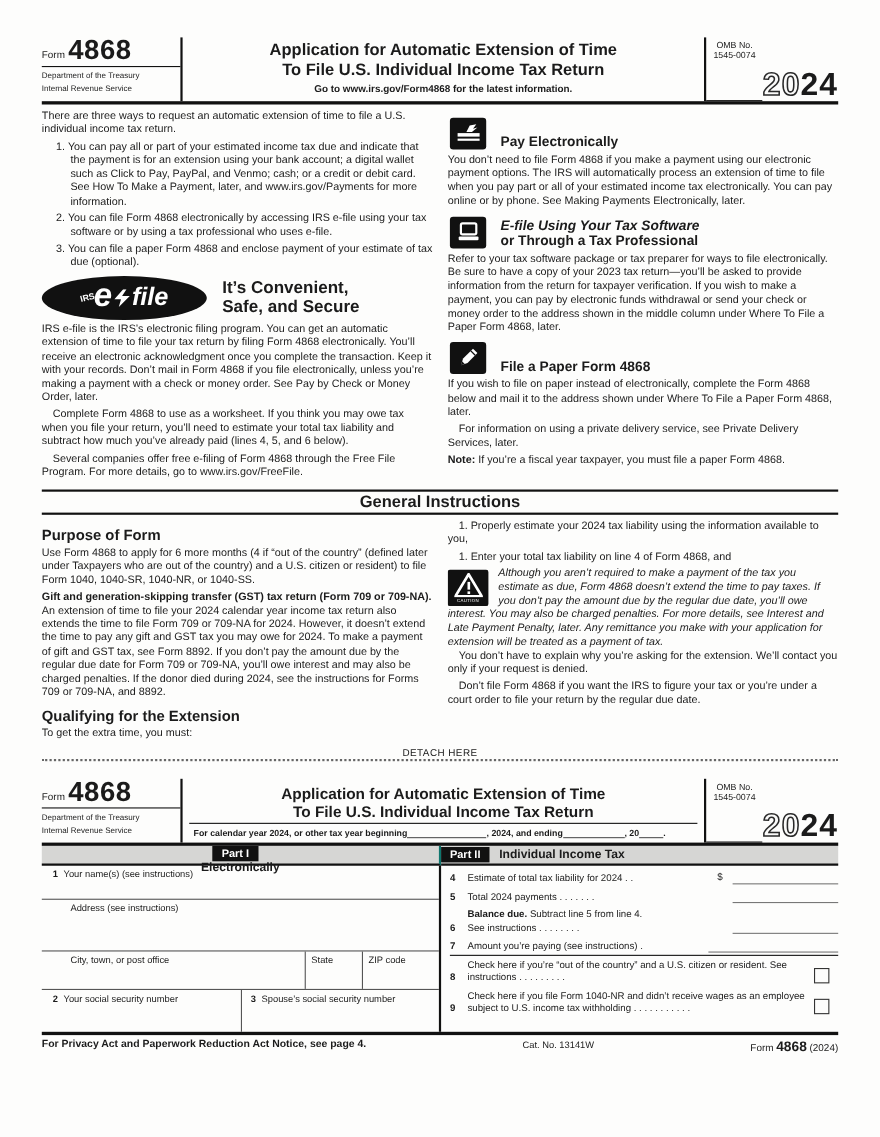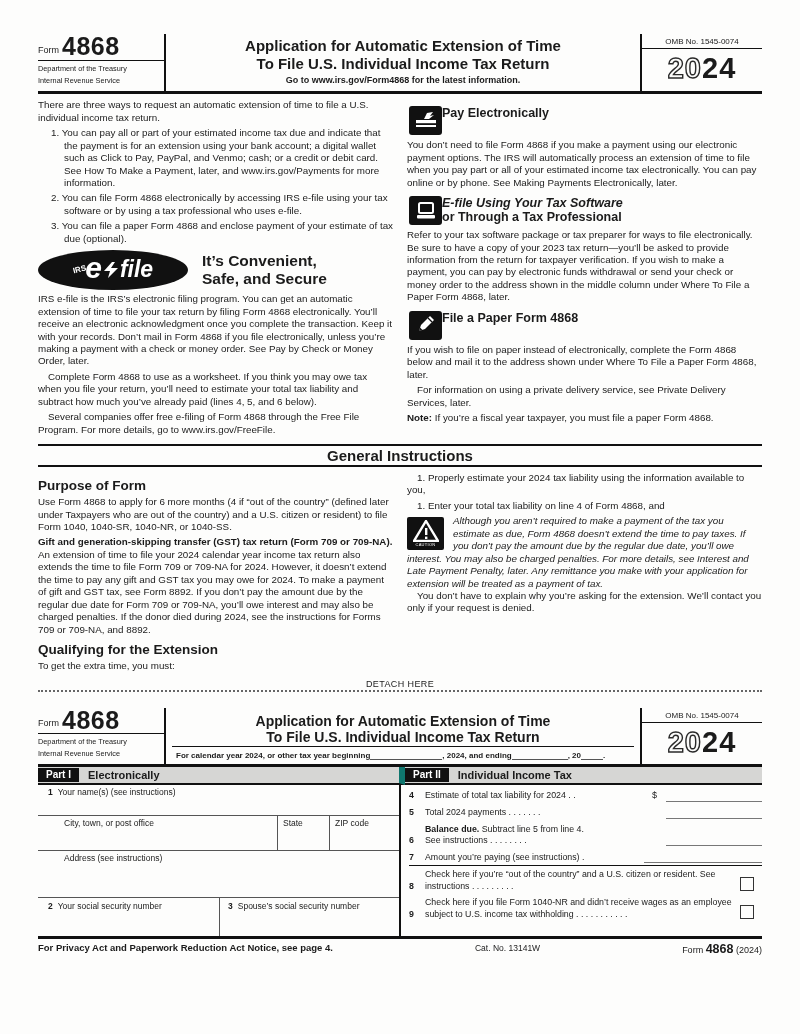--- a/index.html
+++ b/index.html
@@ -10,63 +10,63 @@
   .form-header{display:flex;border-bottom:3px solid #111;}
   .fh-left{width:126px;border-right:2px solid #111;display:flex;flex-direction:column;}
   .fh-formline{display:flex;align-items:flex-end;gap:3px;border-bottom:1.5px solid #111;padding:1px 4px 1px 0;}
   .form-word{font-size:9px;padding-bottom:4px;}
   .form-num{font-size:25px;font-weight:bold;line-height:0.95;letter-spacing:0.5px;}
   .dept{font-size:7.3px;line-height:1.25;padding-top:3px;}
   .fh-center{flex:1;display:flex;flex-direction:column;justify-content:space-between;text-align:center;padding:3px 6px 2px 6px;}
   .fh-title{font-size:15px;font-weight:bold;line-height:1.18;}
   .fh-title.small{font-size:14px;}
   .fh-goto{font-size:9px;font-weight:bold;padding:3px 0 4px;}
-  .fh-right{width:120px;border-left:2px solid #111;display:flex;flex-direction:column;text-align:center;}
+  .fh-right{width:120px;border-left:2px solid #111;display:flex;text-align:center;}
   .omb{font-size:8px;padding:3px 2px 2px;border-bottom:1.5px solid #111;}
-  .year{font-size:29px;font-weight:bold;line-height:1;padding-top:5px;letter-spacing:1px;}
+  .year{font-size:29px;font-weight:bold;line-height:1;padding-top:5px;letter-spacing:1px;margin-top:24px;}
   .year .outline{color:#fbfbfa;-webkit-text-stroke:1.4px #2a2a2a;}
   .cal-row{border-top:1.5px solid #111;display:flex;align-items:flex-end;font-size:8px;font-weight:bold;padding:3px 0 2px 4px;text-align:right;white-space:nowrap;}
   .blank{display:inline-block;border-bottom:1px solid #555;height:9px;}
 
   
   .cols{display:flex;gap:14px;padding-top:5px;}
   .col{flex:1;font-size:9.8px;line-height:1.27;}
   .col p{margin:0 0 3px 0;}
   .indent{text-indent:10px;}
   .num-item{margin:0 0 1px 0;padding-left:26px;text-indent:-13px;}
   .step{margin:0;text-indent:10px;}
 
   .efile-row{display:flex;align-items:center;gap:14px;margin:5px 0 3px;}
   .efile-logo{width:150px;height:40px;background:#111;border-radius:50% / 50%;color:#fff;display:flex;align-items:center;justify-content:center;flex:none;}
   .efile-logo .irs{font-size:8px;font-weight:bold;transform:rotate(-14deg);margin-right:-1px;}
   .efile-logo .e{font-size:30px;font-weight:bold;font-style:italic;line-height:1;margin-top:-4px;}
   .efile-logo .file{font-size:23px;font-weight:bold;font-style:italic;line-height:1;margin-top:-2px;text-align:right;}
   .efile-tag{font-weight:bold;font-size:15.5px;line-height:1.15;}
 
-  .icon-heading{display:flex;align-items:flex-start;margin:7px 0 4px 2px;}
+  .icon-heading{display:flex;align-items:flex-end;gap:13px;margin:7px 0 4px 2px;}
   .icon-box{width:33px;height:29px;background:#111;border-radius:3px;display:flex;flex-direction:column;align-items:center;justify-content:center;flex:none;}
   .ih-text{font-weight:bold;font-size:12.5px;line-height:1.12;}
   .ih-text .it{font-style:italic;}
 
   
   .gi-band{border-top:2.5px solid #111;border-bottom:2px solid #111;text-align:center;margin-top:5px;}
   .gi-band h2{margin:1px 0;font-size:15px;}
   .sec-h{font-size:13.5px;font-weight:bold;margin:5px 0 2px;}
   .caution{overflow:hidden;font-style:italic;}
   .caution-icon{float:left;width:37px;height:33px;background:#111;margin:2px 9px 2px 0;display:flex;flex-direction:column;align-items:center;justify-content:center;border-radius:2px;}
   .caution-icon .cap{color:#fff;font-size:4px;font-style:normal;letter-spacing:0.3px;}
 
   
   .detach{text-align:center;font-size:9px;letter-spacing:0.4px;margin-top:3px;}
   .detach-line{border-bottom:2px dotted #666;margin:1px 0 16px;}
 
   
   .part-bars{display:flex;}
   .part-head{background:#d6d6d4;display:flex;align-items:center;height:16px;border-bottom:2px solid #111;}
-  .part-head.p1{width:361px;border-right:6px solid #0f766e;}
+  .part-head.p1{width:361px;border-right:2px solid #0f766e;flex-direction:column;}
   .part-head.p2{flex:1;}
   .part-label{background:#111;color:#fff;font-weight:bold;font-size:10px;padding:1.5px 8px;margin-right:9px;flex:none;}
   .part-title{font-weight:bold;font-size:11px;}
 
   .parts{display:flex;}
   .part1{width:361px;border-right:2px solid #111;display:flex;flex-direction:column;font-size:8.5px;}
   .f-row{border-bottom:1.5px solid #555;padding:2px 0 0 10px;}
   .f-num{font-weight:bold;margin-right:5px;}
   .row-name{height:28px;}
   .row-addr{height:44px;padding-left:26px;}
@@ -214,20 +214,21 @@
           <svg width="26" height="22" viewBox="0 0 26 22">
               <polygon points="13,1 25,21 1,21" fill="none" stroke="#fff" stroke-width="2.4"></polygon>
               <rect x="12" y="8" width="2.4" height="7" fill="#fff"></rect>
               <rect x="12" y="16.6" width="2.4" height="2.4" fill="#fff"></rect>
             </svg>
           <span class="cap">CAUTION</span>
         </div>
         <span>Although you aren’t required to make a payment of the tax you estimate as due, Form 4868 doesn’t extend the time to pay taxes. If you don’t pay the amount due by the regular due date, you’ll owe interest. You may also be charged penalties. For more details, see Interest and Late Payment Penalty, later. Any remittance you make with your application for extension will be treated as a payment of tax.</span>
       </div>
       <p class="indent">You don’t have to explain why you’re asking for the extension. We’ll contact you only if your request is denied.</p>
+      <p class="indent">Don’t file Form 4868 if you want the IRS to figure your tax or you’re under a court order to file your return by the regular due date.</p>
     </div>
   </div>
 
   <div class="detach">DETACH HERE</div>
   <div class="detach-line"></div>
 
   <div class="form-header">
     <div class="fh-left">
       <div class="fh-formline">
         <span class="form-word">Form</span>
@@ -267,28 +268,28 @@
       <span class="part-title">Individual Income Tax</span>
     </div>
   </div>
 
   <div class="parts">
 
     <div class="part1">
       <div class="f-row row-name">
         <span class="f-num">1</span><span>Your name(s) (see instructions)</span>
       </div>
+      <div class="f-row row-addr">
+        <span>Address (see instructions)</span>
+      </div>
       <div class="f-row row-city">
         <div class="city"><span>City, town, or post office</span></div>
         <div class="state"><span>State</span></div>
         <div class="zip"><span>ZIP code</span></div>
       </div>
-      <div class="f-row row-addr">
-        <span>Address (see instructions)</span>
-      </div>
       <div class="f-row row-ssn">
         <div class="ssn1">
           <span class="f-num">2</span><span>Your social security number</span>
         </div>
         <div class="ssn2">
           <span class="f-num">3</span><span>Spouse’s social security number</span>
         </div>
       </div>
     </div>
 

